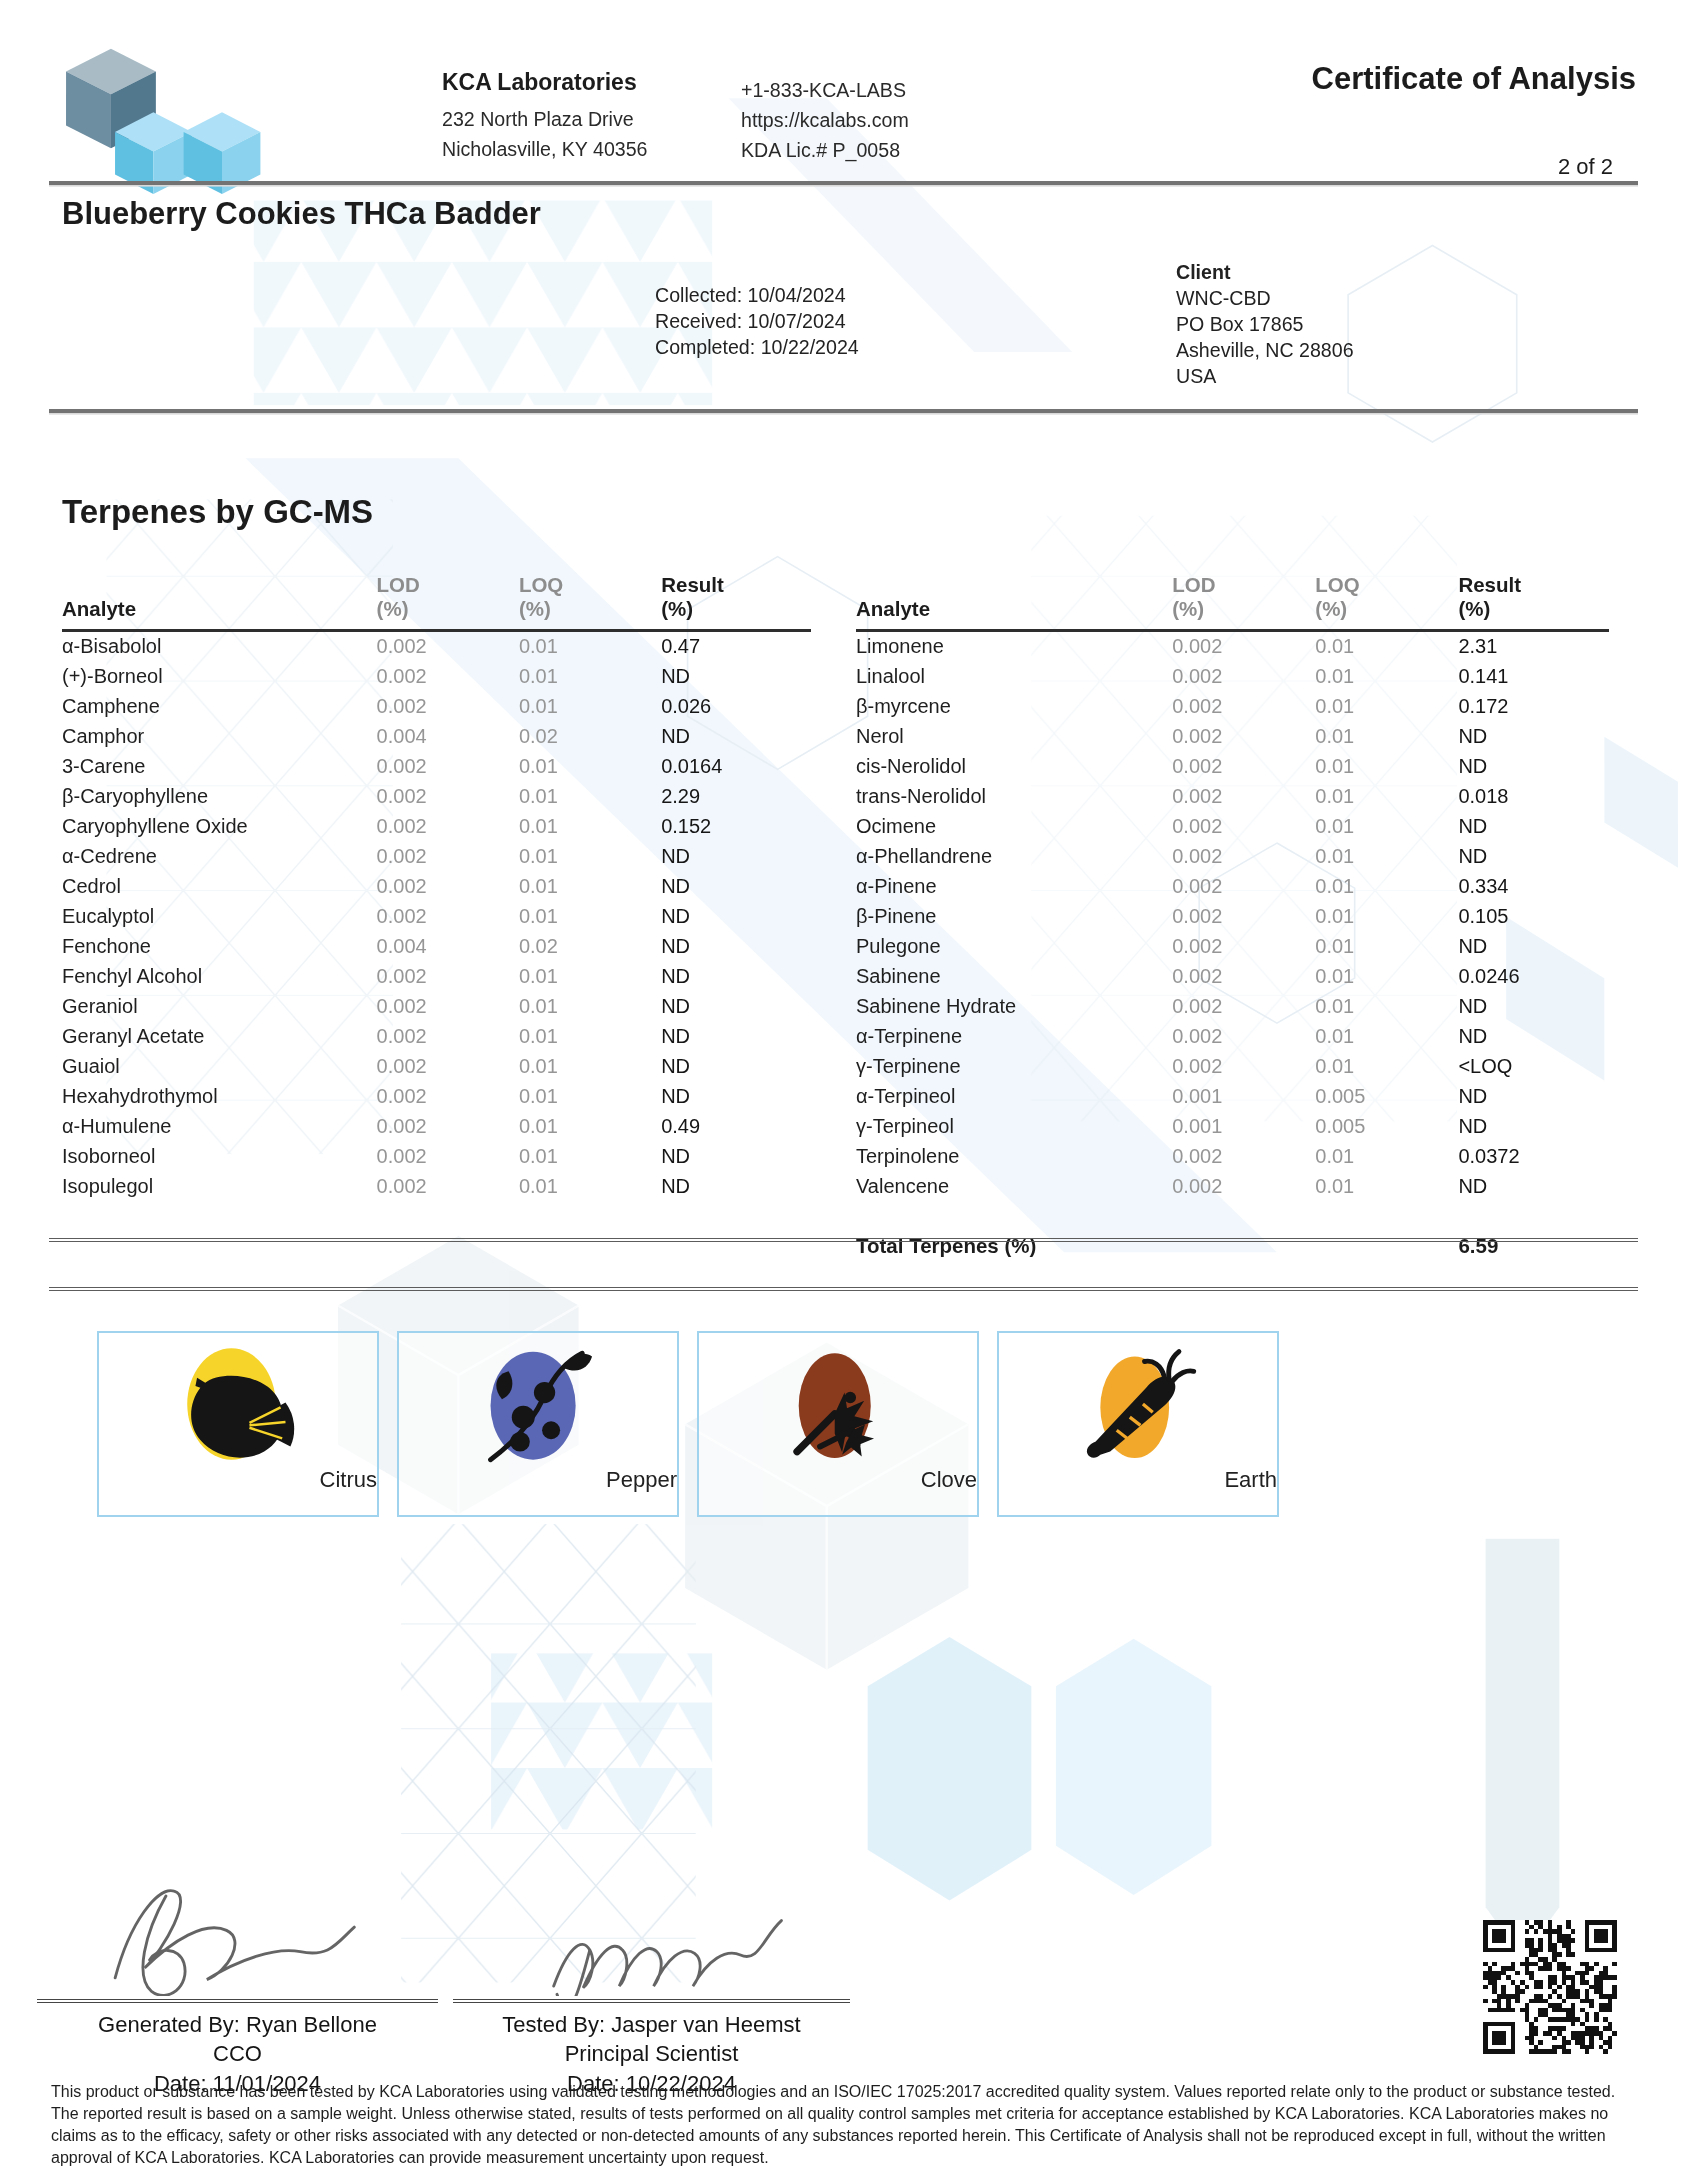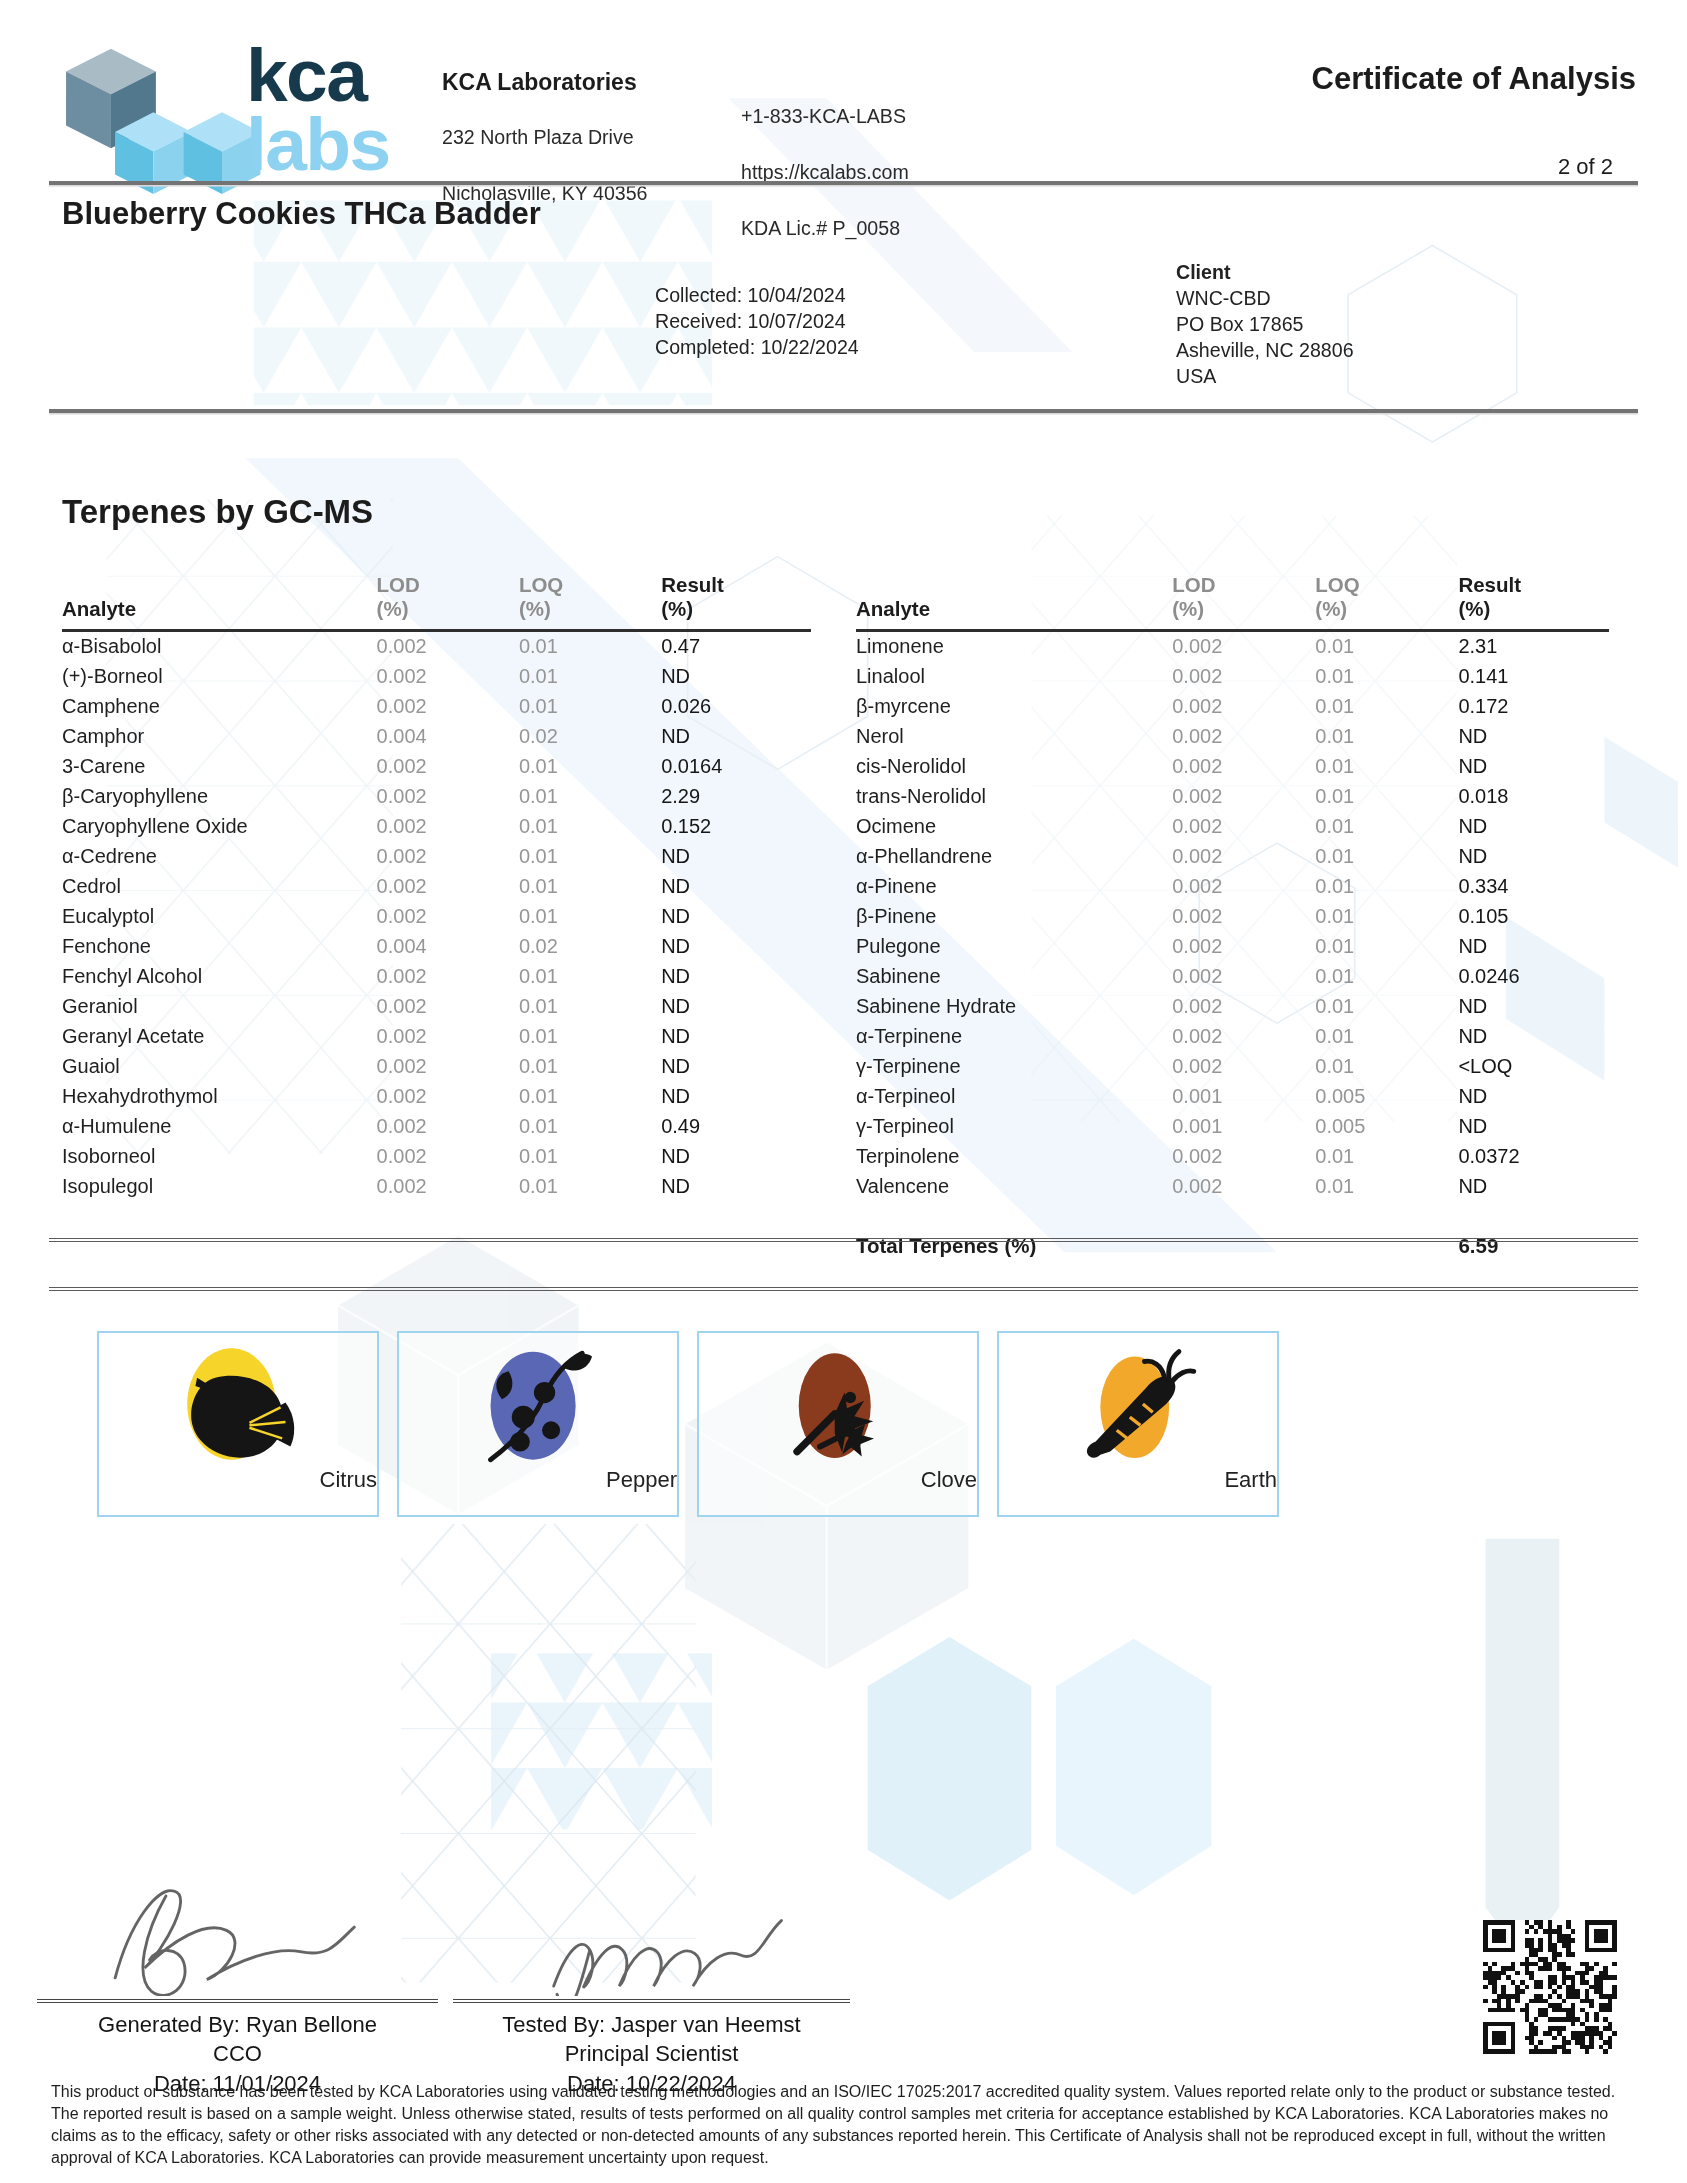--- a/index.html
+++ b/index.html
@@ -5,21 +5,21 @@
   html,body { margin:0; padding:0; background:#ffffff; }
   body { width:1687px; height:2183px; position:relative; font-family:"Liberation Sans", sans-serif; color:#1c1c1c; overflow:hidden; }
   .bg { position:absolute; top:0; left:0; z-index:0; }
   .content { position:absolute; inset:0; z-index:1; }
   .abs { position:absolute; }
 
   
   .wordmark-top { font-size:75px; font-weight:bold; letter-spacing:-1.6px; line-height:0.92; color:#16394c; }
   .wordmark-bottom { font-size:75px; font-weight:bold; letter-spacing:-1.6px; line-height:0.92; color:#8ed2f1; }
   .lab-name { font-size:23px; font-weight:bold; margin-bottom:8.2px; }
-  .hline { font-size:19.6px; line-height:30px; color:#2a2a2a;margin-top:26px; }
+  .hline { font-size:19.6px; line-height:30px; color:#2a2a2a; }
   .doc-title { font-size:31px; font-weight:bold; text-align:right; }
   .page-num { font-size:22px; text-align:right; color:#1c1c1c; }
   .rule { height:4.1px; background:#737373; box-shadow:0 1.6px 0 #d9d9d9; }
 
   .product-title { font-size:31px; font-weight:bold; }
   .info-col { font-size:19.6px; line-height:26px; color:#222; }
   .client-head { font-weight:bold; }
 
   .section-title { font-size:33px; font-weight:bold; }
 
@@ -106,24 +106,20 @@
         <polygon points="47,0 94,24 47,48 0,24" fill="#aee1f7"></polygon>
         <polygon points="0,24 47,48 47,100 0,76" fill="#5fc0e2"></polygon>
         <polygon points="94,24 47,48 47,100 94,76" fill="#8ad2ee"></polygon>
       </g>
       <g transform="translate(162,80)">
         <polygon points="47,0 94,24 47,48 0,24" fill="#aee1f7"></polygon>
         <polygon points="0,24 47,48 47,100 0,76" fill="#5fc0e2"></polygon>
         <polygon points="94,24 47,48 47,100 94,76" fill="#8ad2ee"></polygon>
       </g>
     </svg>
-  </div>
-  <div class="abs" style="left:246px; top:41px;">
-    <div class="wordmark-top">kca</div>
-    <div class="wordmark-bottom">labs</div>
   </div>
   <div class="abs" style="left:442px; top:69px;">
     <div class="lab-name">KCA Laboratories</div>
     <div class="hline">232 North Plaza Drive</div>
     <div class="hline">Nicholasville, KY 40356</div>
   </div>
   <div class="abs" style="left:741px; top:75px;">
     <div class="hline">+1-833-KCA-LABS</div>
     <div class="hline">https://kcalabs.com</div>
     <div class="hline">KDA Lic.# P_0058</div>

